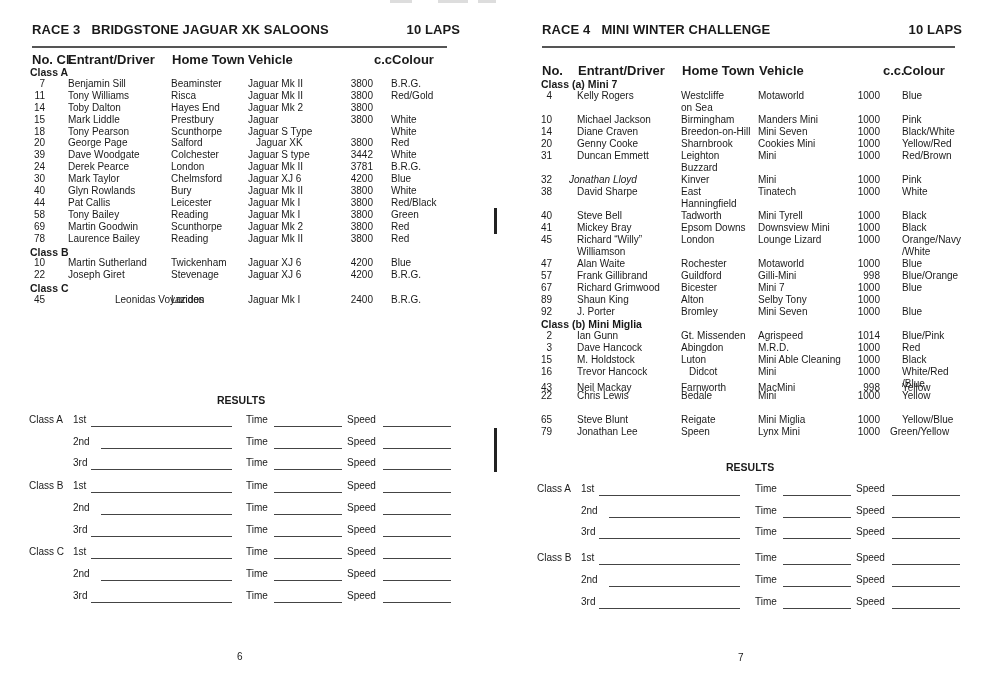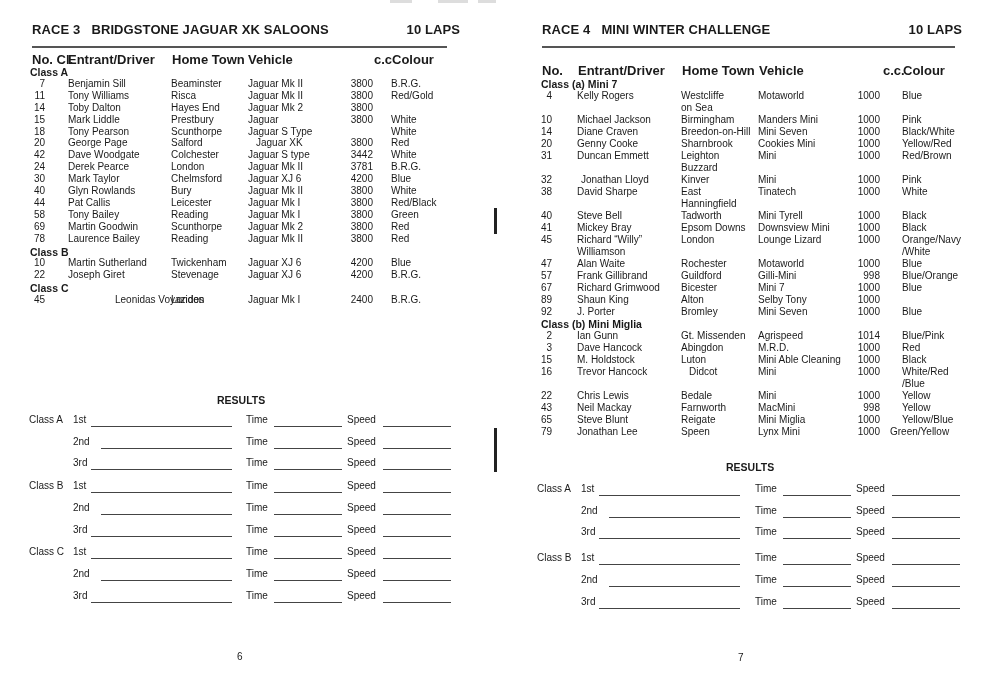--- a/index.html
+++ b/index.html
@@ -93,21 +93,21 @@
       </div>
       <div class="row" style="top:137.40000000000003px;">
         <span class="num" style="left:29px; width:16px;">20</span>
         <span style="left:68px;">George Page</span>
         <span style="left:171px;">Salford</span>
         <span style="left:248px;margin-left:8px;">Jaguar XK</span>
         <span class="num" style="left:345px; width:28px;">3800</span>
         <span style="left:391px;">Red</span>
       </div>
       <div class="row" style="top:149.30000000000004px;">
-        <span class="num" style="left:29px; width:16px;">42</span>
+        <span class="num" style="left:29px; width:16px;">39</span>
         <span style="left:68px;">Dave Woodgate</span>
         <span style="left:171px;">Colchester</span>
         <span style="left:248px;">Jaguar S type</span>
         <span class="num" style="left:345px; width:28px;">3442</span>
         <span style="left:391px;">White</span>
       </div>
       <div class="row" style="top:161.20000000000005px;">
         <span class="num" style="left:29px; width:16px;">24</span>
         <span style="left:68px;">Derek Pearce</span>
         <span style="left:171px;">London</span>
@@ -333,21 +333,21 @@
         <span class="num" style="left:31px; width:16px;">31</span>
         <span style="left:72px;">Duncan Emmett</span>
         <span style="left:176px;">Leighton</span>
         <span style="left:253px;">Mini</span>
         <span class="num" style="left:347px; width:28px;">1000</span>
         <span style="left:397px;">Red/Brown</span>
         <span style="left:176px; top:12px;">Buzzard</span>
       </div>
       <div class="row" style="top:174px;">
         <span class="num" style="left:31px; width:16px;">32</span>
-        <span style="left:76px;">Jonathan Lloyd</span>
+        <span style="left:64px;font-style:italic;">Jonathan Lloyd</span>
         <span style="left:176px;">Kinver</span>
         <span style="left:253px;">Mini</span>
         <span class="num" style="left:347px; width:28px;">1000</span>
         <span style="left:397px;">Pink</span>
       </div>
       <div class="row" style="top:186px;">
         <span class="num" style="left:31px; width:16px;">38</span>
         <span style="left:72px;">David Sharpe</span>
         <span style="left:176px;">East</span>
         <span style="left:253px;">Tinatech</span>
@@ -456,21 +456,21 @@
         <span style="left:397px; top:12px;">/Blue</span>
       </div>
       <div class="row" style="top:390px;">
         <span class="num" style="left:31px; width:16px;">22</span>
         <span style="left:72px;">Chris Lewis</span>
         <span style="left:176px;">Bedale</span>
         <span style="left:253px;">Mini</span>
         <span class="num" style="left:347px; width:28px;">1000</span>
         <span style="left:397px;">Yellow</span>
       </div>
-      <div class="row" style="top:402px;">
+      <div class="row" style="top:382px;">
         <span class="num" style="left:31px; width:16px;">43</span>
         <span style="left:72px;">Neil Mackay</span>
         <span style="left:176px;">Farnworth</span>
         <span style="left:253px;">MacMini</span>
         <span class="num" style="left:347px; width:28px;">998</span>
         <span style="left:397px;">Yellow</span>
       </div>
       <div class="row" style="top:414px;">
         <span class="num" style="left:31px; width:16px;">65</span>
         <span style="left:72px;">Steve Blunt</span>

